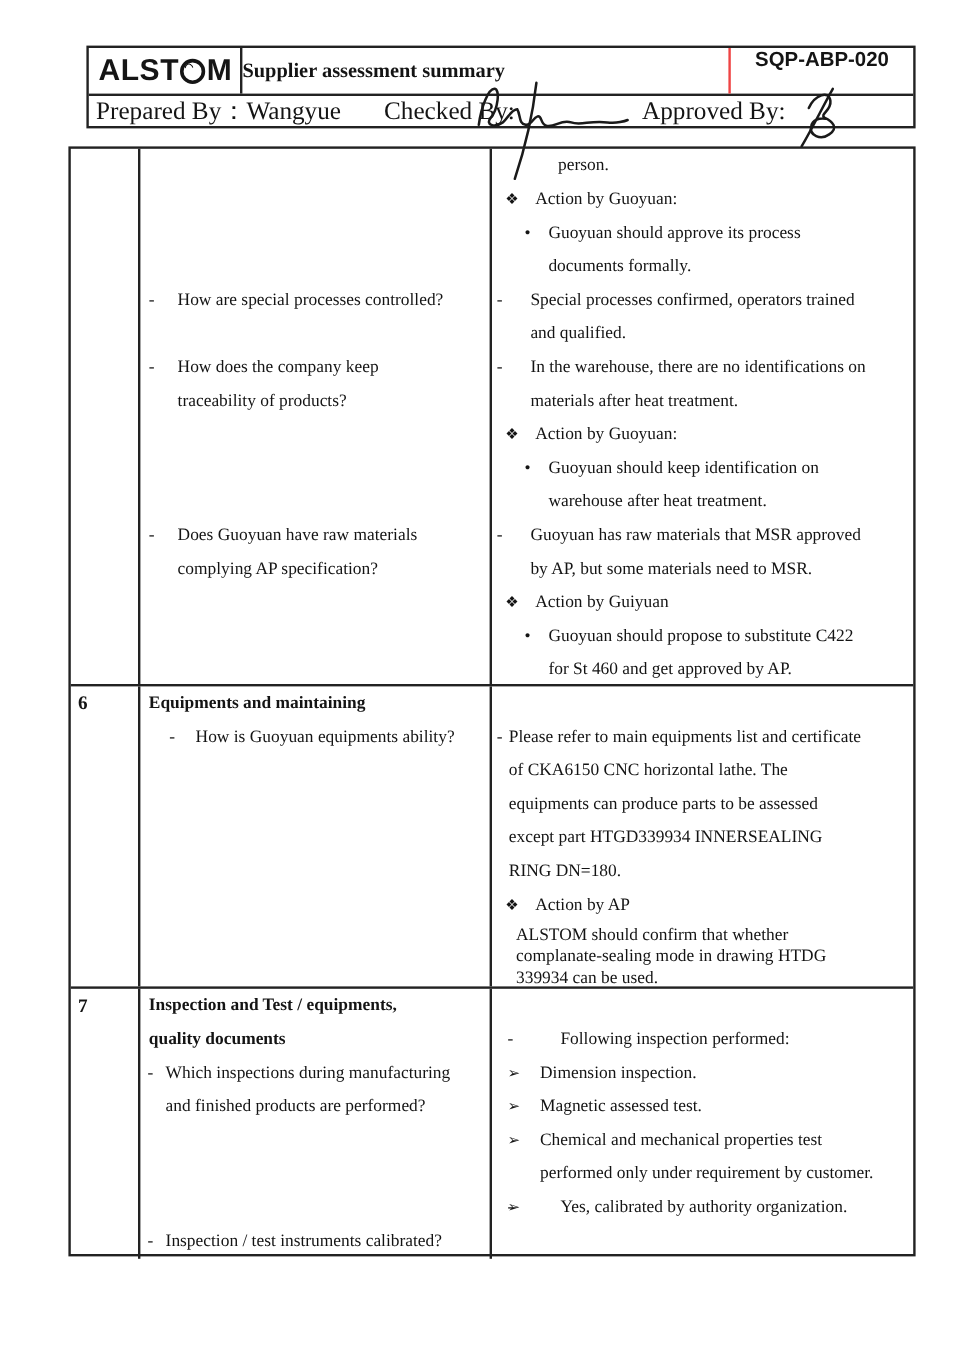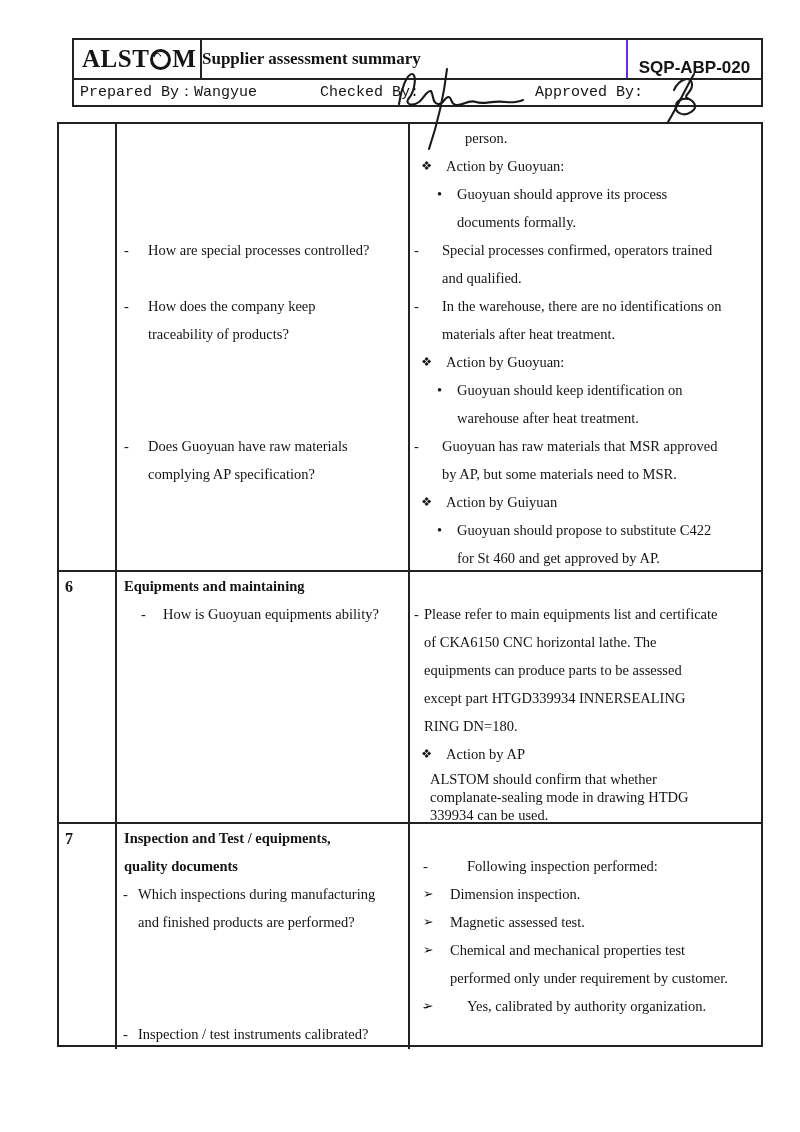--- a/index.html
+++ b/index.html
@@ -6,33 +6,33 @@
   .page{position:relative;width:800px;height:1132px;background:#ffffff;margin:0 auto;
         font-family:"Liberation Serif",serif;color:#141414;overflow:hidden}
 
   
   .hdr{position:absolute;left:72px;top:38px;width:691px;height:69px;
        border:2px solid #222;box-sizing:border-box}
   .hdr-top{display:flex;height:40px;border-bottom:2px solid #222;box-sizing:border-box}
   .cell-logo{width:128px;border-right:2px solid #222;box-sizing:border-box;
              display:flex;align-items:center;padding-left:8px}
   .cell-title{flex:1;display:flex;align-items:center;justify-content:flex-start}
-  .cell-doc{width:135px;border-left:2px solid #6d28d9;box-sizing:border-box;
-            display:flex;align-items:flex-end;justify-content:center}
-  .logo{font-family:Liberation Serif, serif;font-weight:bold;font-size:25px;
+  .cell-doc{width:154px;border-left:2px solid #ef4444;box-sizing:border-box;
+            display:flex;align-items:flex-start;justify-content:center}
+  .logo{font-family:Liberation Sans, sans-serif;font-weight:bold;font-size:25px;
         letter-spacing:.5px;display:flex;align-items:center;color:#151515}
   .logo-o{width:15px;height:15px;border:3.5px solid #151515;border-radius:50%;
           display:inline-block;margin:0 1px;position:relative}
   .logo-o::after{content:"";position:absolute;left:1px;top:1px;width:5px;height:5px;
           border:1.8px solid #151515;border-radius:50%;
           border-right-color:transparent;border-bottom-color:transparent;transform:rotate(40deg)}
   .doc-title{font-weight:bold;font-size:17px}
   .doc-num{font-family:"Liberation Sans",sans-serif;font-weight:bold;font-size:17px}
-  .hdr-bot{position:relative;height:25px;font-family:Liberation Mono, monospace;
-           font-size:15px;line-height:25px}
+  .hdr-bot{position:relative;height:25px;font-family:Liberation Serif, serif;
+           font-size:21px;line-height:25px}
   .hb{position:absolute;top:0;white-space:nowrap}
   #prep{left:6px} #chk{left:246px} #appr{left:461px}
 
   
   .sig{position:absolute;pointer-events:none}
   #sig-chk{left:370px;top:55px}
   #sig-appr{left:630px;top:55px}
   .sig path{fill:none;stroke:#1a1a1a;stroke-width:2.1;stroke-linecap:round}
 
   

